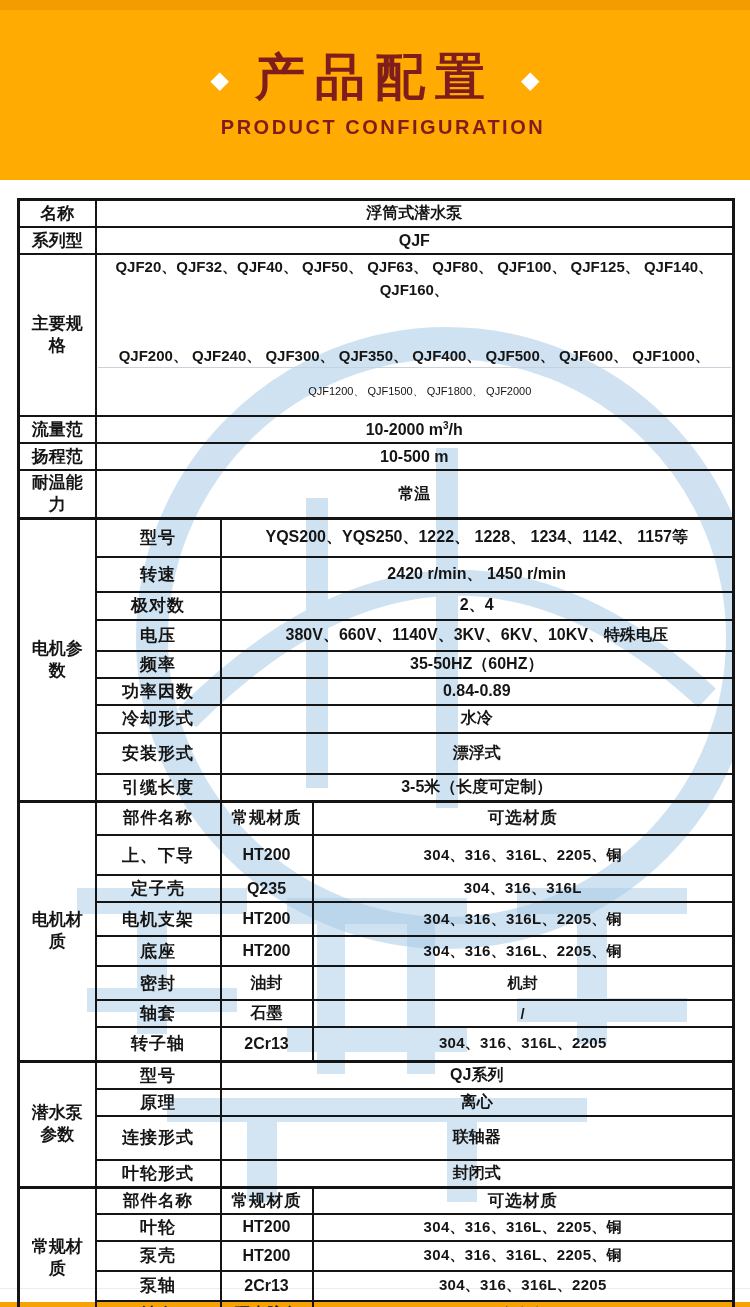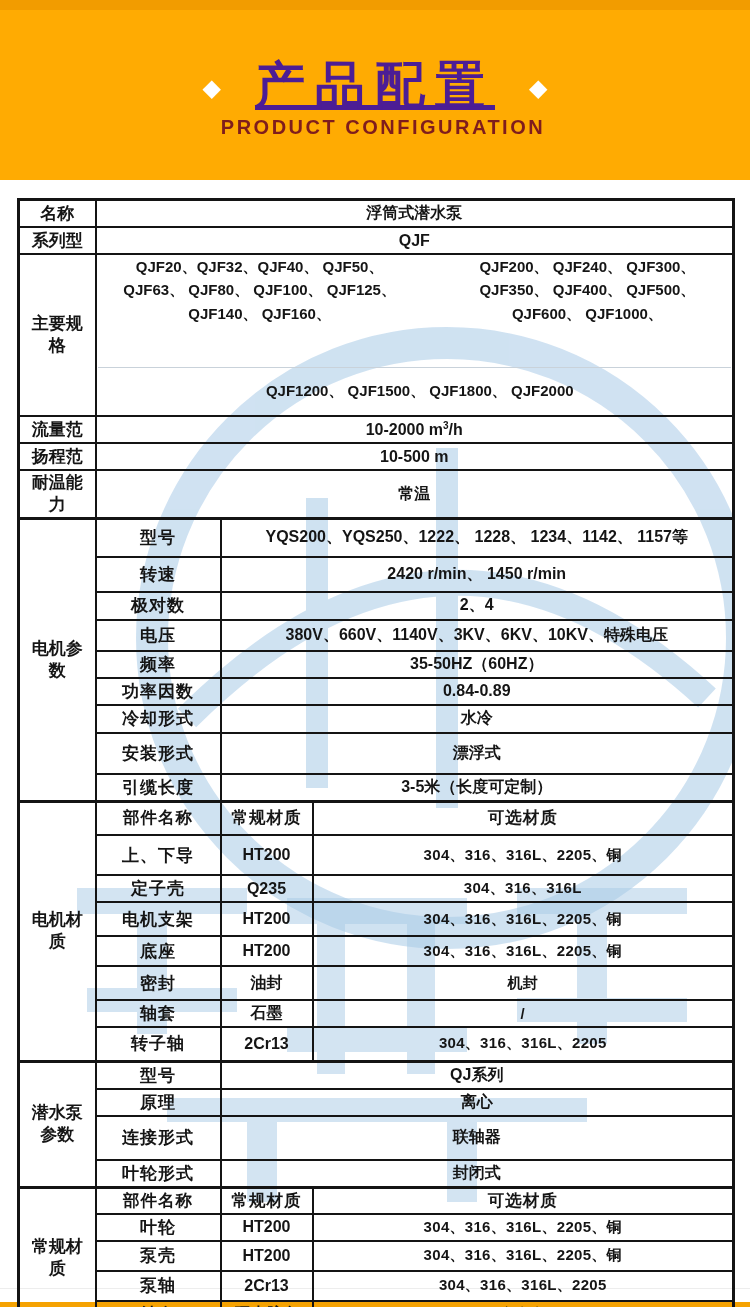--- a/index.html
+++ b/index.html
@@ -8,21 +8,21 @@
     font-family:"Liberation Sans","DejaVu Sans",sans-serif;overflow:hidden;
   }
   
   .banner{position:relative;width:750px;height:180px;background:#FFAB02;}
   .banner-stripe{position:absolute;top:0;left:0;width:100%;height:10px;background:#F29C00;}
   .banner-title-row{
     position:absolute;top:44px;left:0;width:100%;
     display:flex;align-items:center;justify-content:center;gap:26px;color:#ffffff;
   }
   .diamond{font-size:24px;line-height:1;transform:translateY(2px);}
-  .banner-title{margin:8px;font-size:50px;font-weight:bold;letter-spacing:10px;color:#4c1d95;text-decoration:underline;}
+  .banner-title{margin:0;font-size:50px;font-weight:bold;letter-spacing:10px;color:#7f1d1d;}
   .banner-subtitle{
     position:absolute;top:108px;left:8px;width:100%;text-align:center;
     color:#7f1d1d;font-size:20px;font-weight:bold;letter-spacing:2.5px;margin-top:8px;
   }
   
   .table-wrap{position:relative;margin:18px 15px 0 17px;width:718px;border-radius:6px;}
   .watermark{position:absolute;top:0;left:0;z-index:0;pointer-events:none;}
   table.spec{
     position:relative;z-index:1;border-collapse:collapse;table-layout:fixed;
     width:718px;border:3px solid #141414;background:transparent;
@@ -37,25 +37,25 @@
   .wrap3{display:inline-block;width:3.05em;word-break:break-all;line-height:1.3;}
   .lbl2{font-size:17px;letter-spacing:1px;}
   .val{font-size:16px;}
   .val-sm{font-size:15px;letter-spacing:0.3px;}
   .hdr{font-size:16.5px;letter-spacing:1px;}
   sup{font-size:10px;}
   
   .spec-cell{padding:0;}
   .spec-flex{display:flex;flex-direction:column;height:160px;}
   .spec-sub1{
-    height:112px;display:flex;flex-direction:row;justify-content:flex-end;
+    height:112px;display:flex;flex-direction:column;justify-content:space-between;
     font-size:15px;font-weight:bold;line-height:1.55;padding:0 8px;gap:36px;
   }
   .spec-divider{height:1px;background:#c9d2da;margin:0 1px;}
-  .spec-sub2{flex:1;display:flex;align-items:center;justify-content:center;font-size:15px;font-weight:bold;padding-left:11px;}
+  .spec-sub2{flex:1;display:flex;align-items:center;justify-content:center;font-size:11px;font-weight:normal;padding-left:11px;}
   
   .hairline{position:absolute;left:0;bottom:18px;width:100%;height:1px;background:#ededed;}
   .footer-bar{position:absolute;left:0;bottom:0;width:100%;height:5px;background:#F5A202;}
 </style>
 </head>
 <body>
 
 <header class="banner">
   <div class="banner-stripe"></div>
   <div class="banner-title-row">

